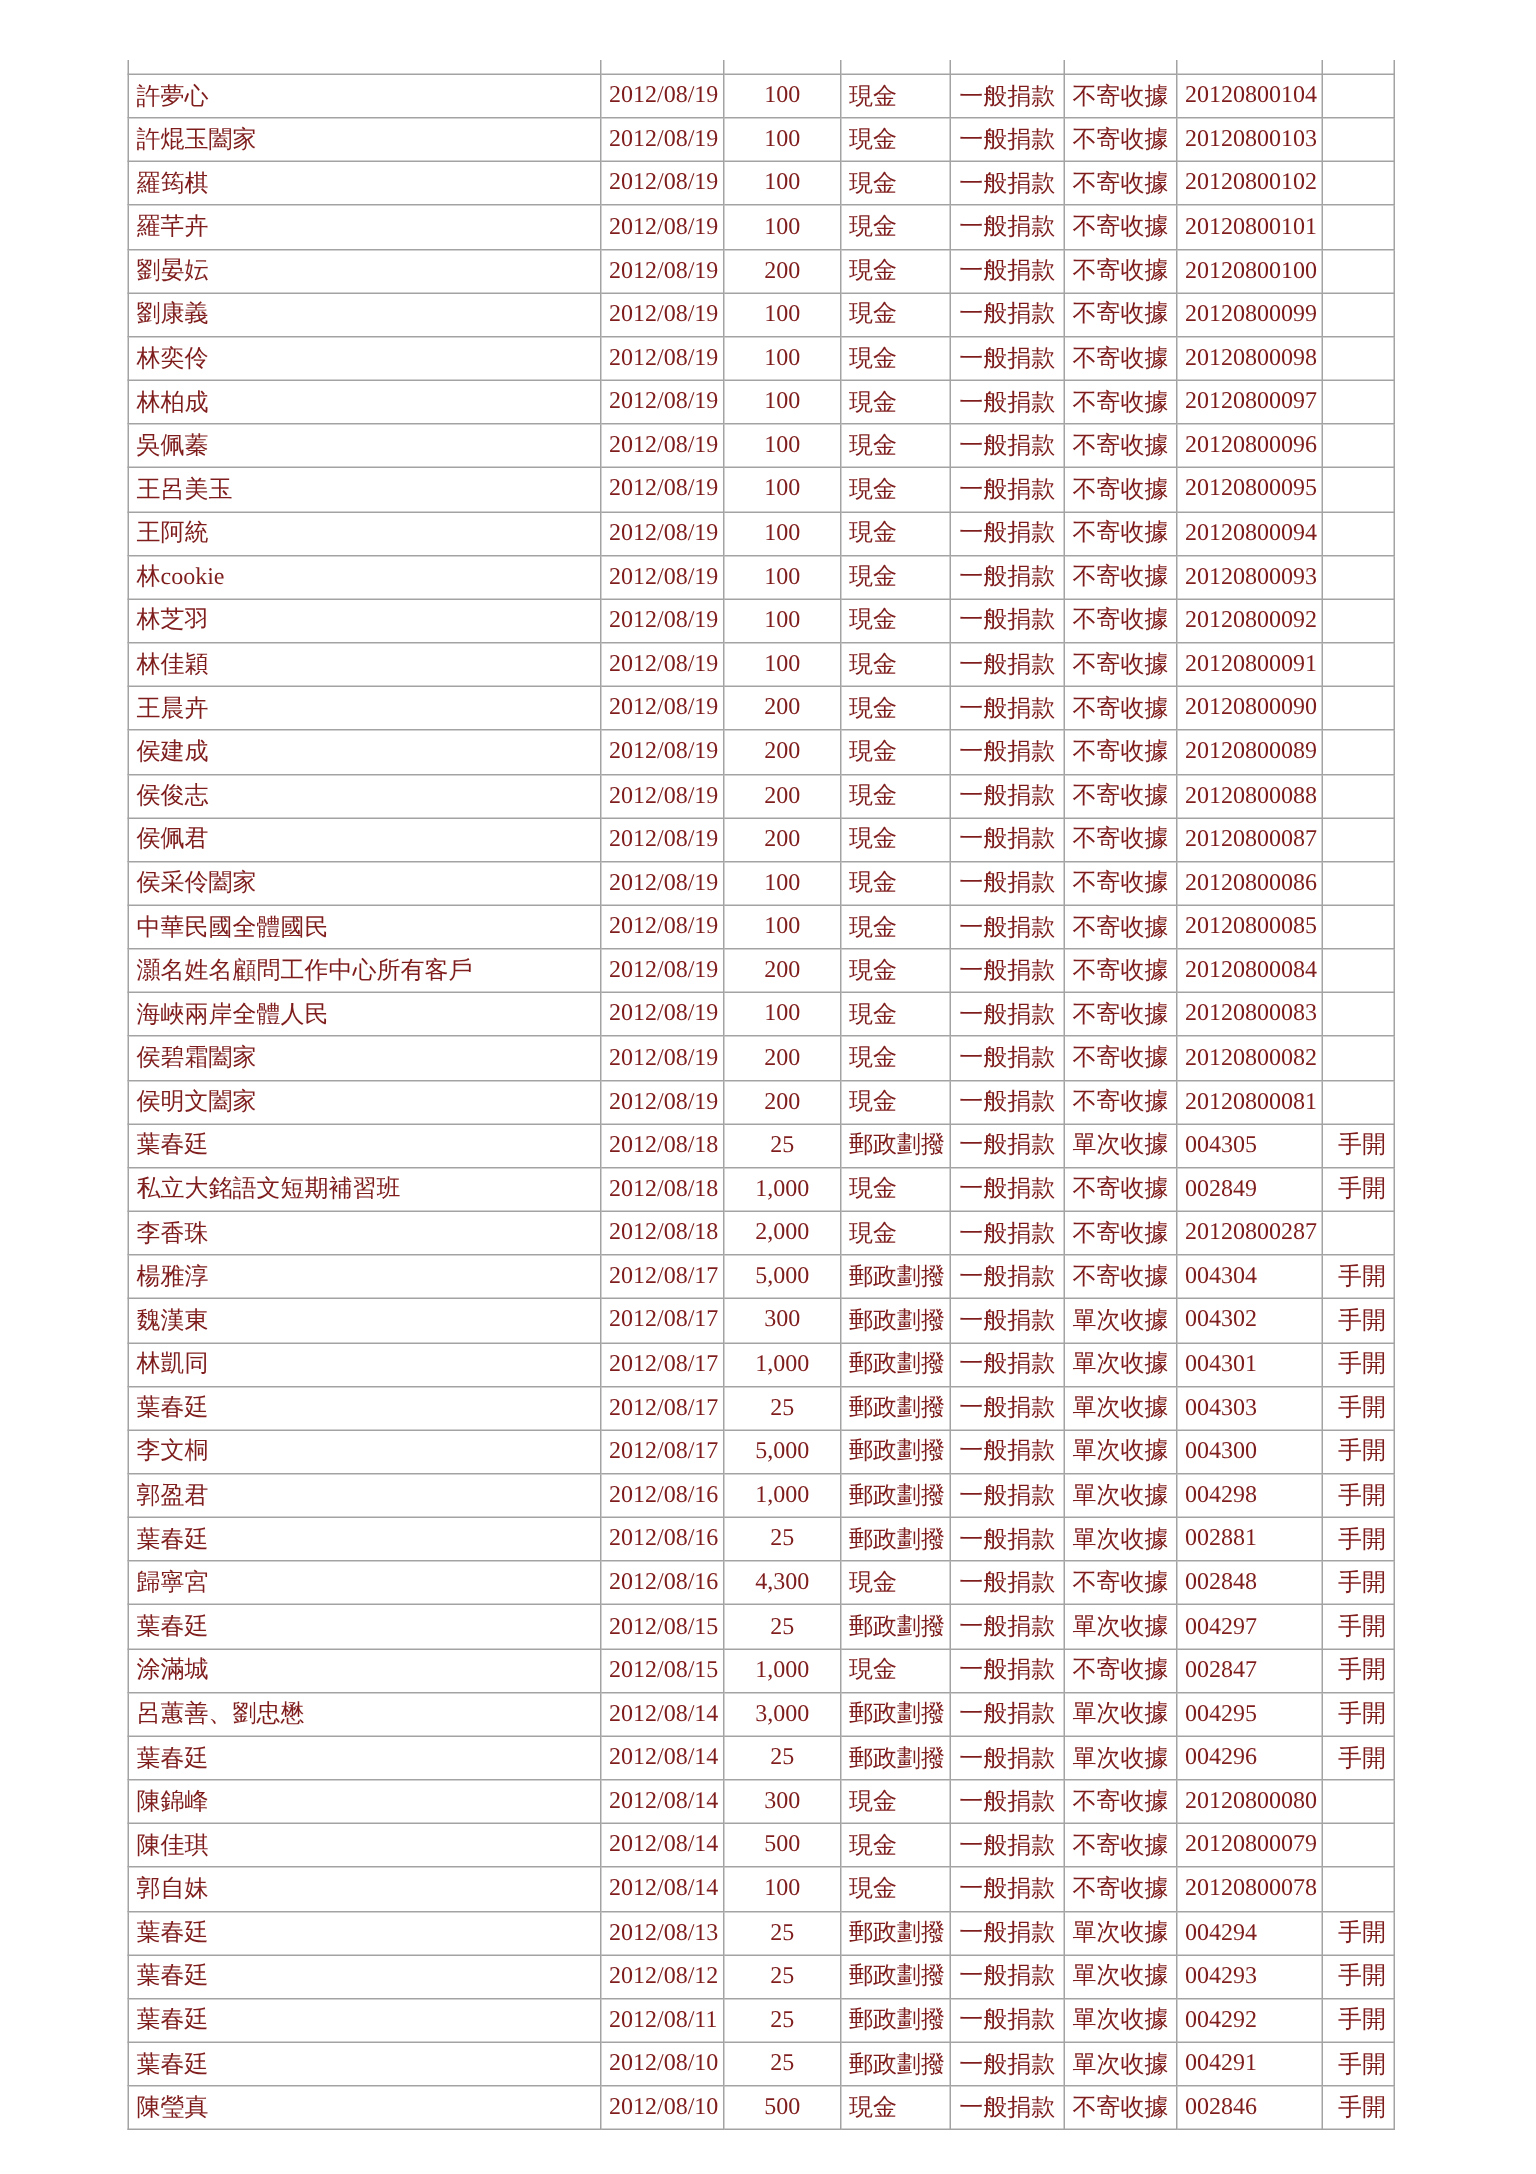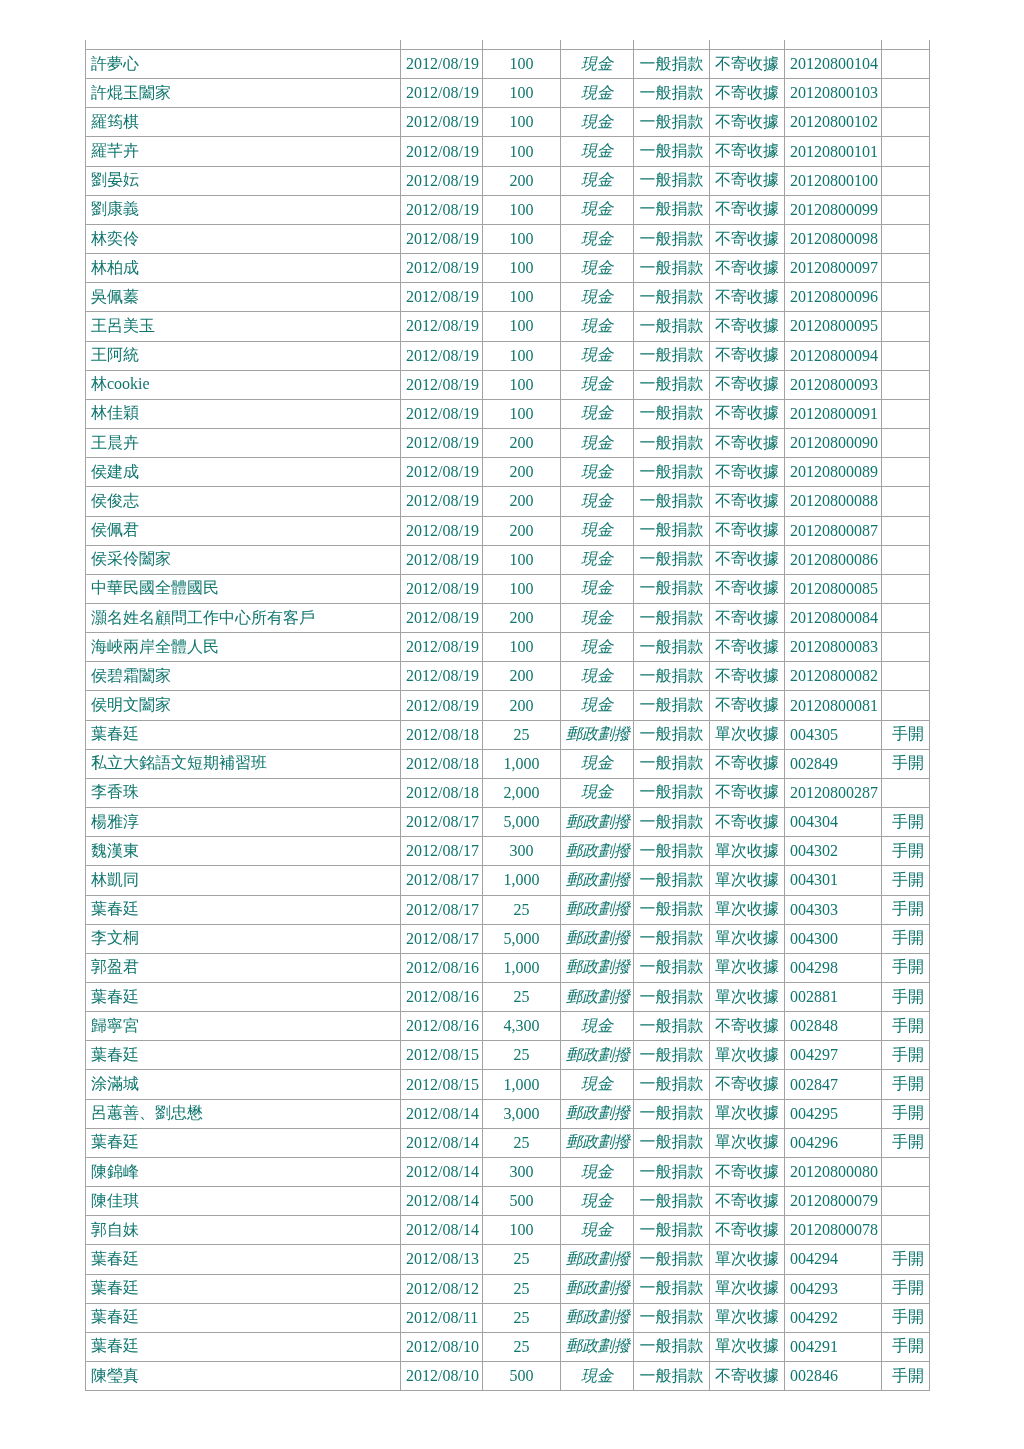--- a/index.html
+++ b/index.html
@@ -15,40 +15,40 @@
     overflow: hidden;
     font-family: "Liberation Serif", "DejaVu Serif", serif;
   }
   table.donation-table {
     position: absolute;
     left: 85px;
     top: 40px;
     width: 844px;
     border-collapse: collapse;
     table-layout: fixed;
-    color: #0f766e;
+    color: #7f1d1d;
     font-size: 16px;
   }
   table.donation-table td {
     border: 1px solid #a3a3a3;
     height: 28.17px;
     padding: 0 5px;
     overflow: hidden;
     white-space: nowrap;
     vertical-align: middle;
   }
   tr.partial-row td {
     border-top: none;
     height: 9px;
     padding: 0;
   }
   td.c0 { text-align: left; }                 
   td.c1 { text-align: center; padding: 0 2px; } 
   td.c2 { text-align: center; }                
-  td.c3 { text-align: center; padding: 0 2px; font-style: italic; } 
+  td.c3 { text-align: left; padding: 0 2px; } 
   td.c4 { text-align: center; padding: 0 2px; } 
   td.c5 { text-align: left; padding: 0 2px; } 
   td.c6 { text-align: left; padding: 0 3px; margin-top: 36px; } 
   td.c7 { text-align: right; padding: 0 2px; } 
 </style>
 </head>
 <body>
 
 <div class="page">
   <table class="donation-table">
@@ -187,20 +187,30 @@
           <td class="c0">林cookie</td>
           <td class="c1">2012/08/19</td>
           <td class="c2">100</td>
           <td class="c3">現金</td>
           <td class="c4">一般捐款</td>
           <td class="c5">不寄收據</td>
           <td class="c6">20120800093</td>
           <td class="c7"></td>
         </tr>
         <tr>
+          <td class="c0">林芝羽</td>
+          <td class="c1">2012/08/19</td>
+          <td class="c2">100</td>
+          <td class="c3">現金</td>
+          <td class="c4">一般捐款</td>
+          <td class="c5">不寄收據</td>
+          <td class="c6">20120800092</td>
+          <td class="c7"></td>
+        </tr>
+        <tr>
           <td class="c0">林佳穎</td>
           <td class="c1">2012/08/19</td>
           <td class="c2">100</td>
           <td class="c3">現金</td>
           <td class="c4">一般捐款</td>
           <td class="c5">不寄收據</td>
           <td class="c6">20120800091</td>
           <td class="c7"></td>
         </tr>
         <tr>

